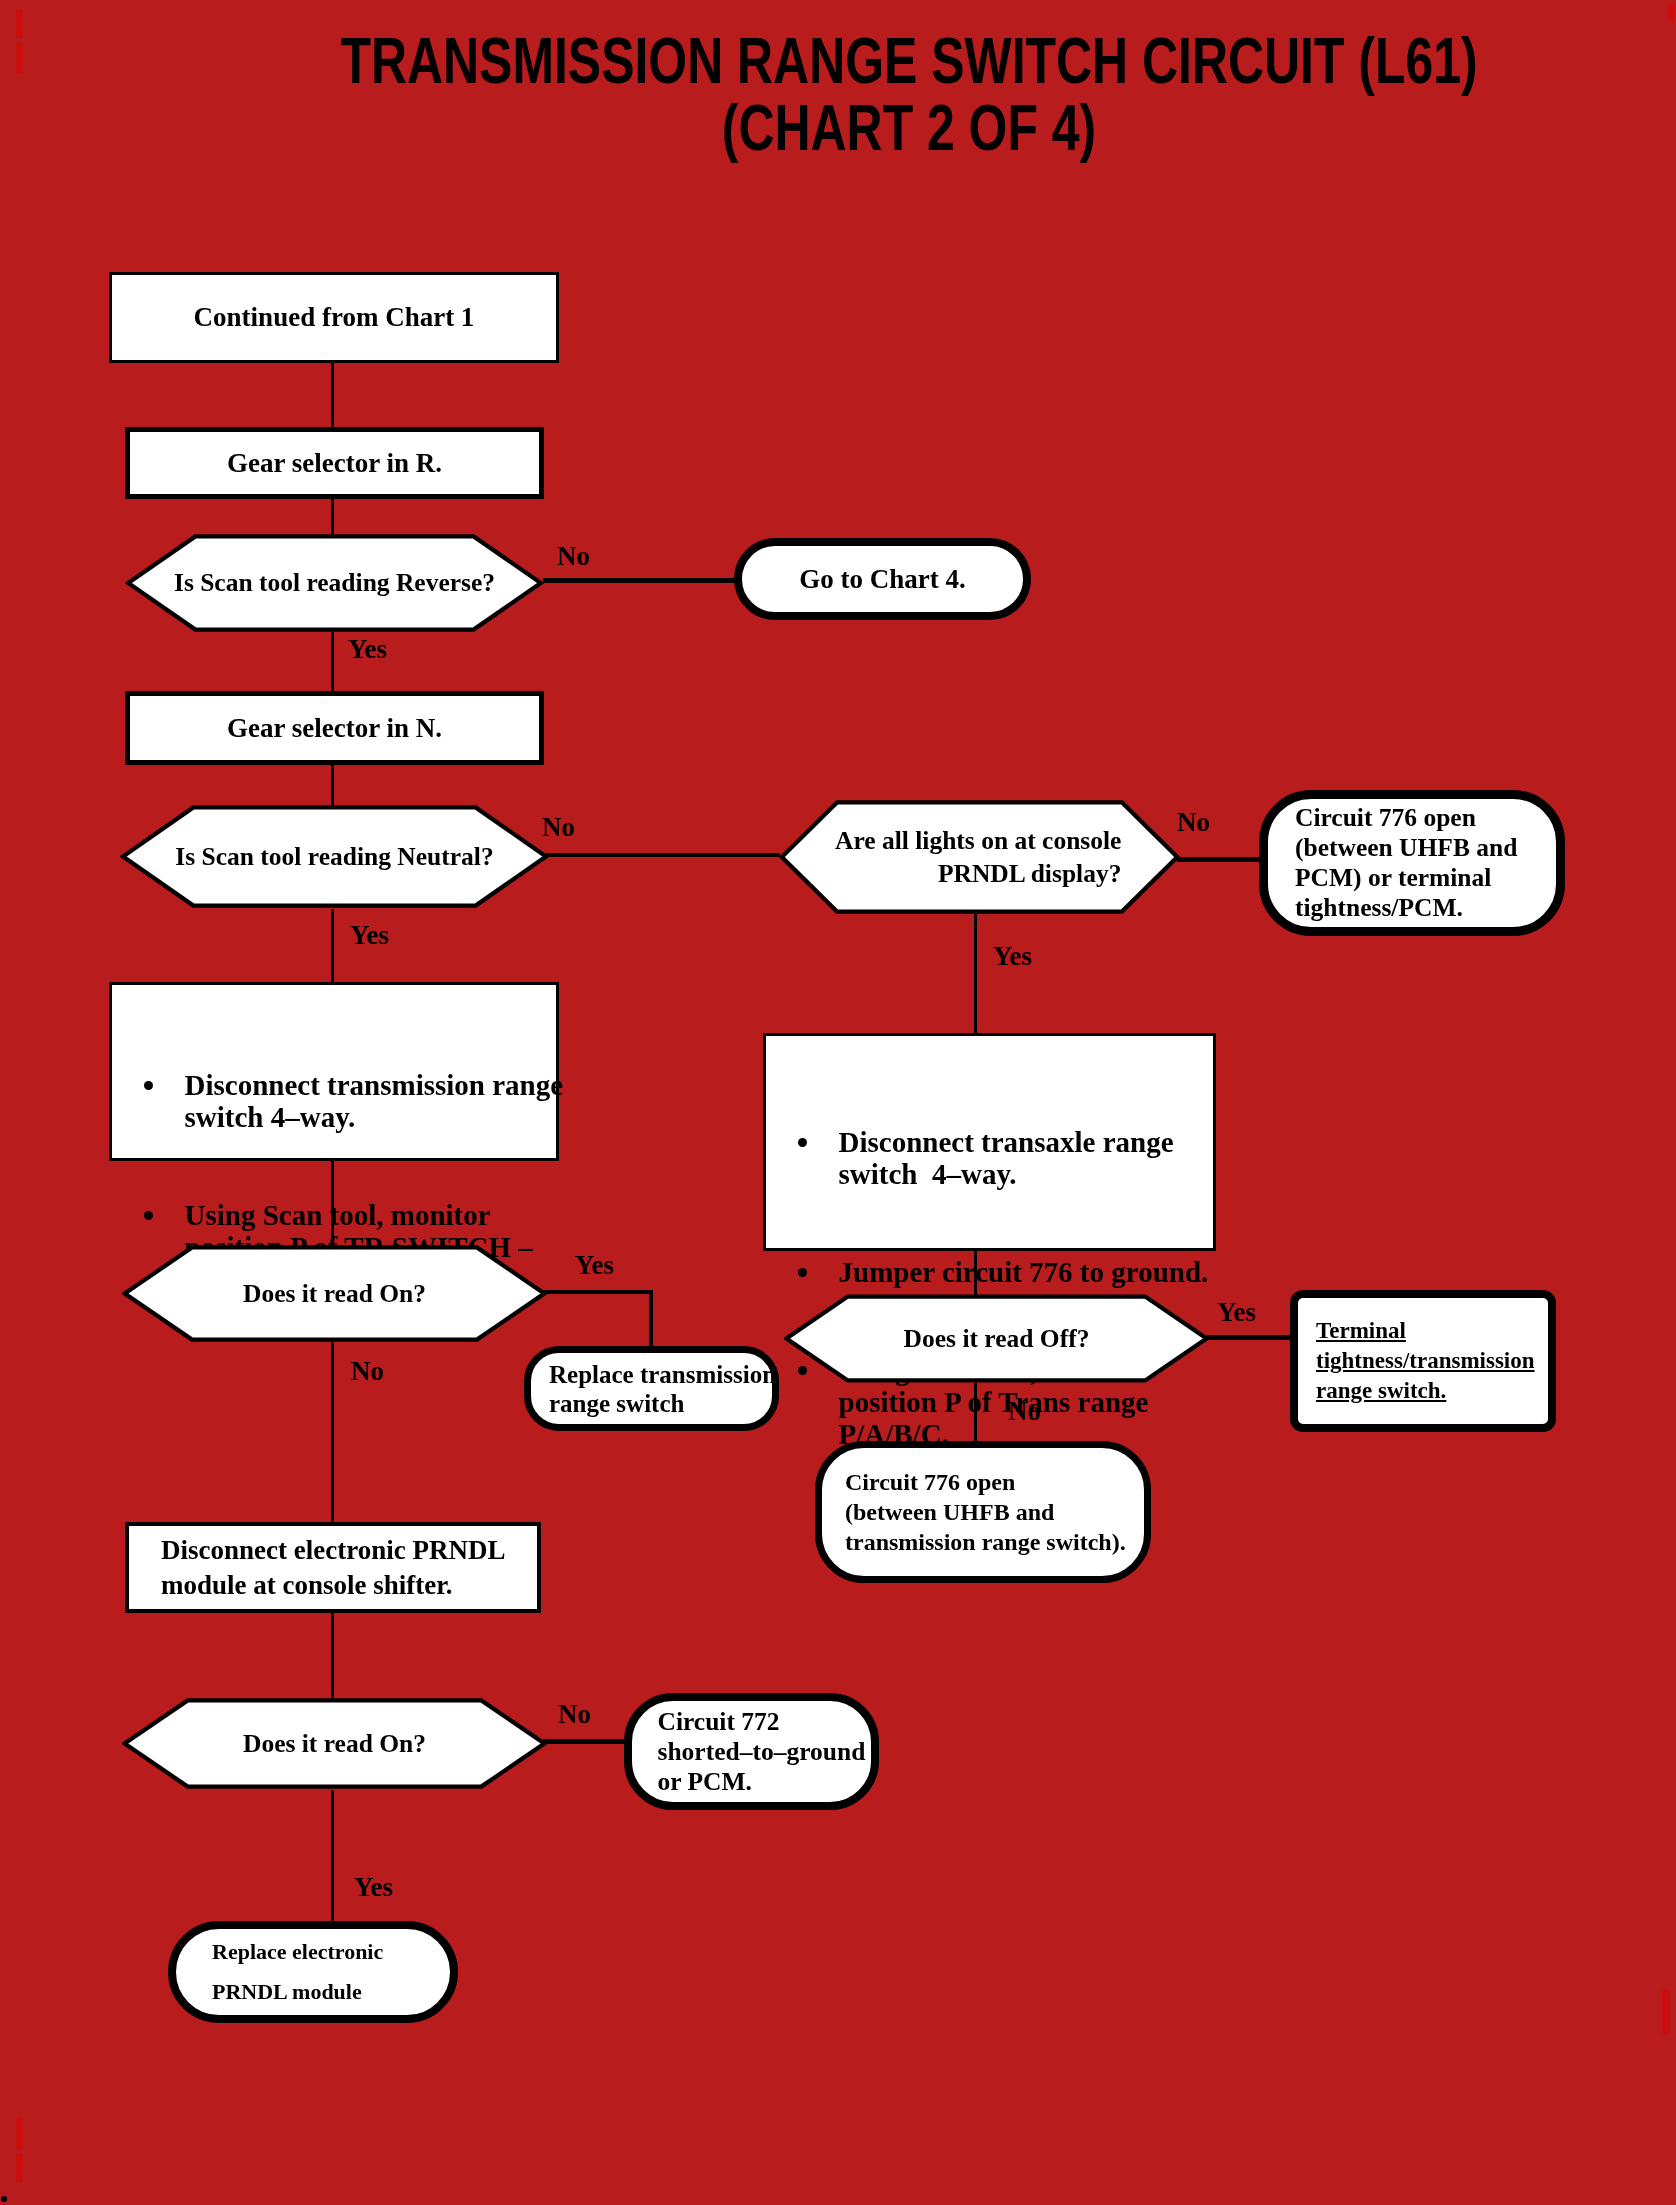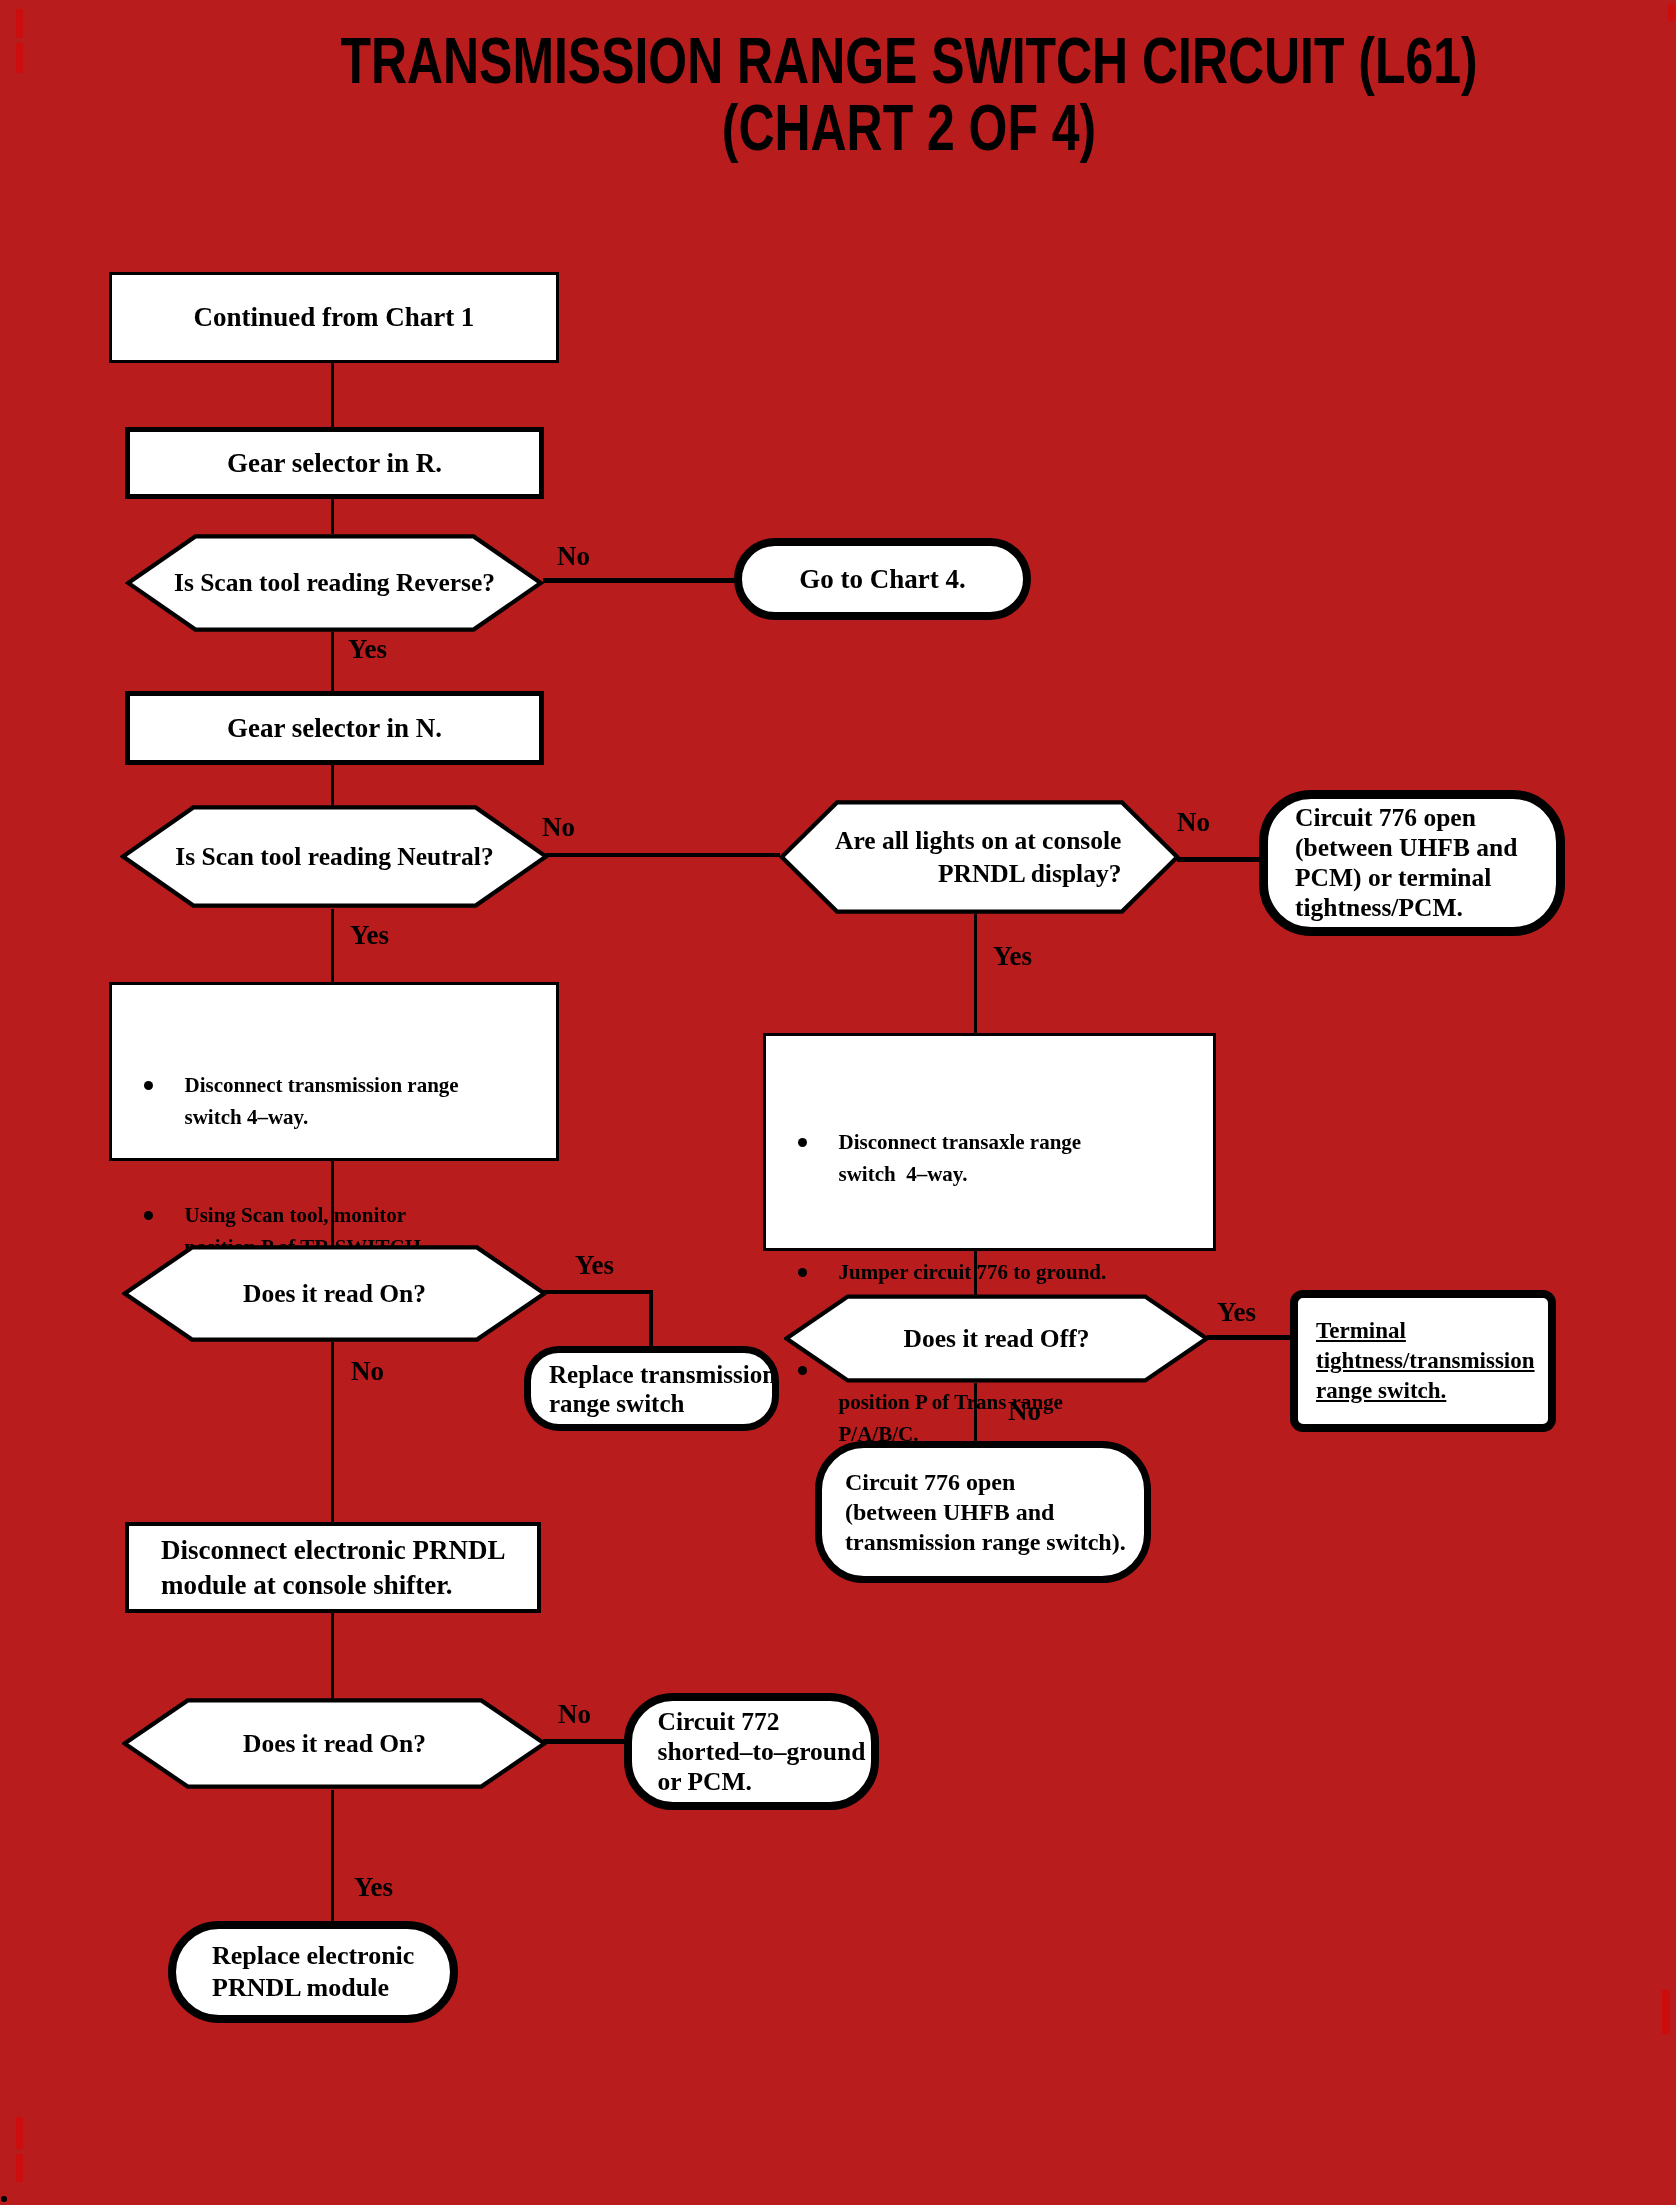--- a/index.html
+++ b/index.html
@@ -59,21 +59,21 @@
   .line { position: absolute; background: #000000; }
   .lbl { position: absolute; font-size: 27px; line-height: 1.05; white-space: pre; }
   .bullets { display: block; text-align: left; }
   .bullet-row { display: grid; grid-template-columns: 47px 1fr; align-items: start; }
   .dot {
     width: 9px; height: 9px;
     margin-top: 12px; margin-left: 6px;
     border-radius: 50%;
     background: #000000;
   }
-  .bullet-text { white-space: pre; font-size: 21px; line-height: 32px; }
+  .bullet-text { white-space: pre; font-size: 29px; line-height: 32px; }
   .artifact { position: absolute; }
 </style>
 </head>
 <body>
 
 <div class="canvas">
 
   <div class="title-line" style="top:29px;">TRANSMISSION RANGE SWITCH CIRCUIT (L61)</div>
   <div class="title-line" style="top:96px;">(CHART 2 OF 4)</div>
 
@@ -229,21 +229,21 @@
 (between UHFB and
 transmission range switch).</span>
   </div>
 
   <div class="node left" style="left:624px;top:1693px;width:255px;height:117px;border-width:8px;border-radius:49px;padding-left:25.5px;font-size:25.5px;line-height:30px;">
     <span>Circuit 772
 shorted–to–ground
 or PCM.</span>
   </div>
 
-  <div class="node left" style="left:168px;top:1921px;width:290px;height:102px;border-width:8px;border-radius:51px;padding-left:36px;font-size:26px;line-height:32px;">
+  <div class="node left" style="left:168px;top:1921px;width:290px;height:102px;border-width:8px;border-radius:51px;padding-left:36px;font-size:22px;line-height:40px;">
     <span>Replace electronic
 PRNDL module</span>
   </div>
 
   <div class="artifact" style="left:16px;top:8.5px;width:7.3px;height:29px;background:#cc0d0d;"></div>
   <div class="artifact" style="left:16px;top:43px;width:7.3px;height:30px;background:#cc0d0d;"></div>
   <div class="artifact" style="left:1668px;top:3.6px;width:7.3px;height:17px;background:#cc0d0d;"></div>
   <div class="artifact" style="left:1662px;top:1990px;width:8px;height:44px;background:#cc0d0d;"></div>
   <div class="artifact" style="left:16px;top:2117px;width:7.3px;height:32px;background:#cc0d0d;"></div>
   <div class="artifact" style="left:16px;top:2154px;width:7.3px;height:28px;background:#cc0d0d;"></div>

